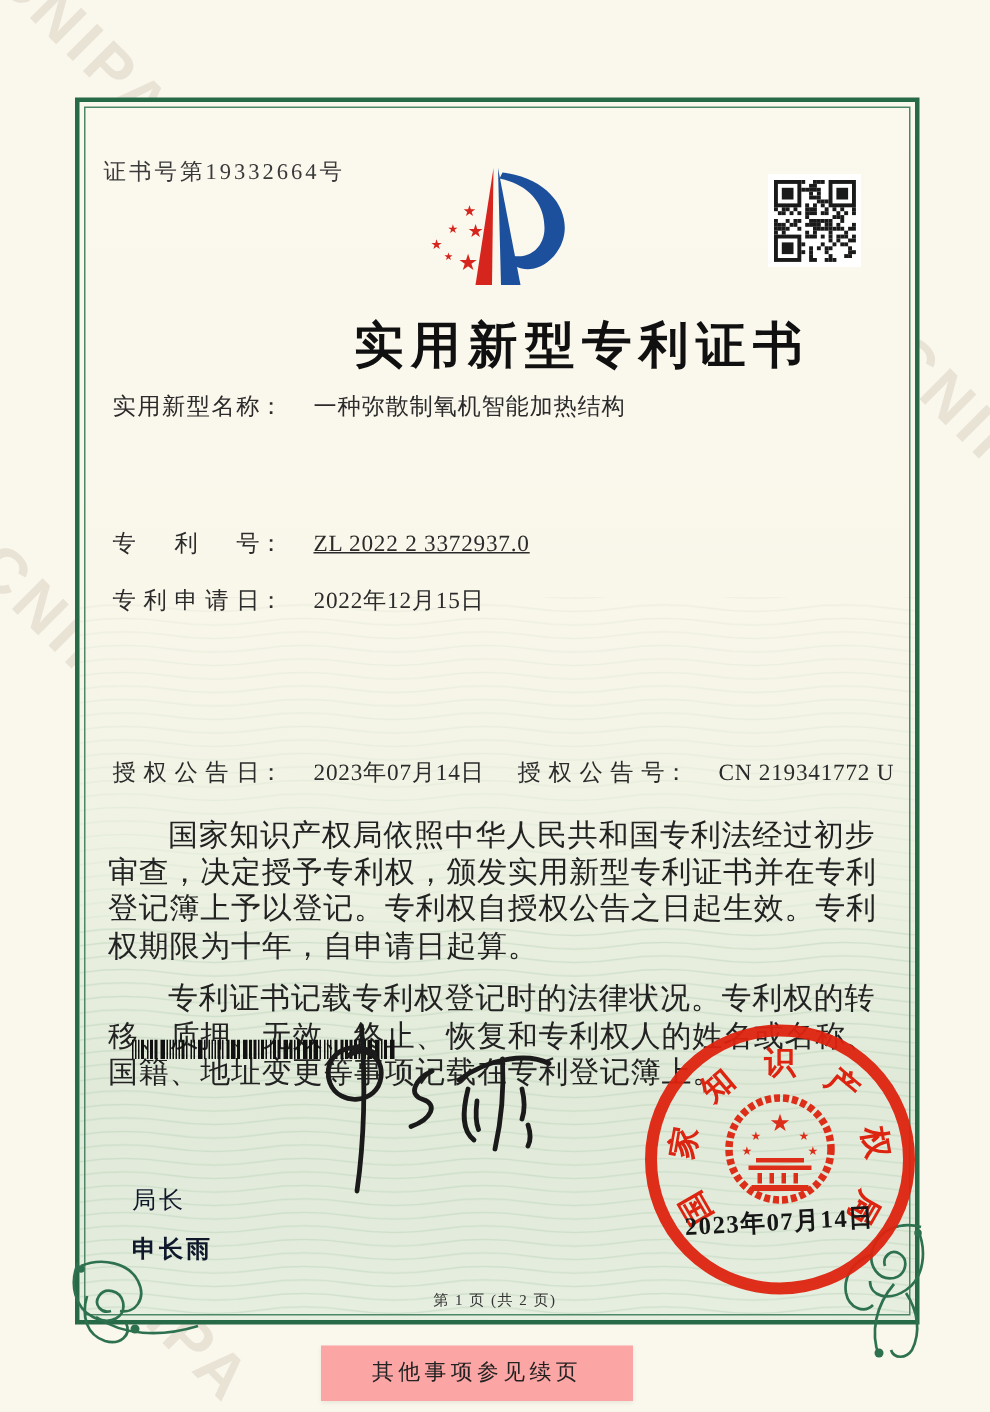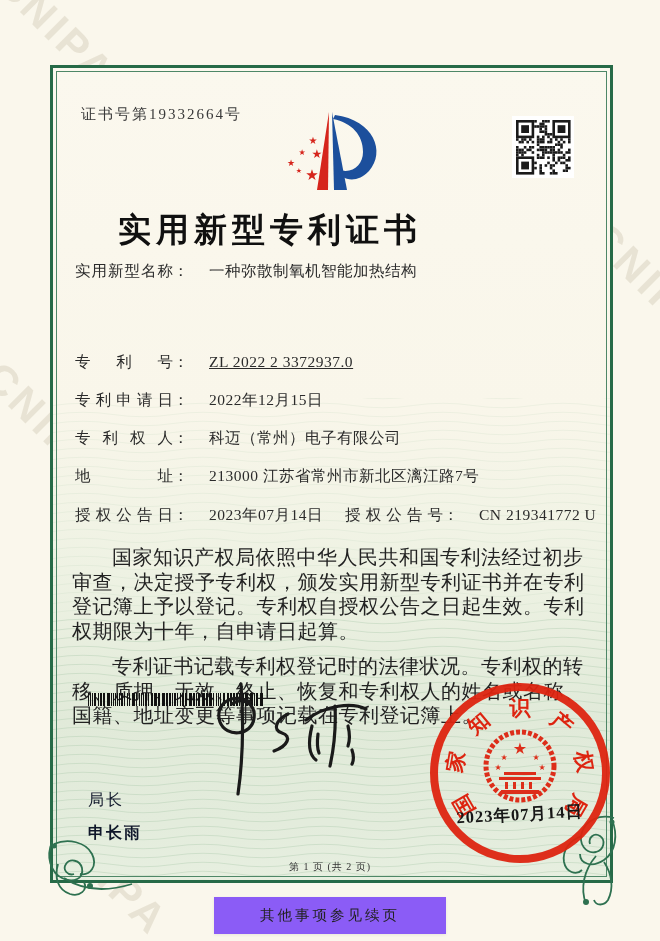--- a/index.html
+++ b/index.html
@@ -13,22 +13,22 @@
   .wm.green{color:rgba(224,226,206,0.55);}
 
   
   #cert{position:absolute;left:50px;top:65px;width:557px;height:812px;
         border:3px solid #266a47;
         background:linear-gradient(180deg,#fbf8ee 0%,#f9f6ea 42%,#eef2e3 62%,#e1ead9 80%,#e3ecdc 93%,#e7efe0 100%);}
   #cert .inner-line{position:absolute;left:3px;top:3px;right:3px;bottom:3px;border:1px solid #4e8767;pointer-events:none;}
   #waves{position:absolute;left:0;top:0;width:100%;height:100%;}
 
   .abs{position:absolute;}
-  .cert-no{left:81px;top:105px;font-size:15px;color:#3a3a3a;letter-spacing:2px;}
-  .title{left:0;top:208px;width:540px;text-align:center;font-size:33px;font-weight:bold;
+  .cert-no{left:69px;top:105px;font-size:15px;color:#3a3a3a;letter-spacing:2px;}
+  .title{left:0;top:208px;width:540px;text-align:right;font-size:33px;font-weight:bold;
          color:#101010;letter-spacing:5px;}
 
   .frow{left:75px;font-size:15.5px;color:#2b2b2b;white-space:nowrap;}
   .r1{top:261px;} .r2{top:314px;} .r3{top:352px;text-decoration:underline;} .r4{top:390px;}
   .r5{top:428px;} .r6{top:466px;} .r7{top:505px;}
   .flabel{display:inline-block;width:98px;text-align:justify;text-align-last:justify;vertical-align:top;}
   .fcolon{display:inline-block;width:16px;}
   .fval{letter-spacing:0.5px;margin-left:20px;}
   .pair2{position:absolute;left:270px;top:0;}
 
@@ -40,21 +40,21 @@
   .signer.t{top:745px;} .signer.n{top:778px;font-weight:bold;}
   #signature{left:200px;top:678px;}
 
   #seal{left:425px;top:678px;}
   .seal-ch{font-size:21px;font-weight:bold;fill:#dd2410;font-family:"Liberation Serif","DejaVu Serif",serif;
            text-anchor:middle;dominant-baseline:central;}
   .seal-date{font-size:16.5px;font-weight:bold;fill:#161616;text-anchor:middle;letter-spacing:1px;
              font-family:"Liberation Serif","DejaVu Serif",serif;}
 
   .pageno{left:0;top:860px;width:660px;text-align:center;font-size:10px;color:#333;letter-spacing:1px;}
-  .tab{left:214px;top:897px;width:232px;height:37px;background:#8b5cf6;box-shadow:0 1px 3px rgba(0,0,0,0.07);
+  .tab{left:214px;top:897px;width:208px;height:37px;background:#fca5a5;box-shadow:0 1px 3px rgba(0,0,0,0.07);
        text-align:center;line-height:37px;font-size:14.5px;color:#222;letter-spacing:3px;}
 
   .flourish{color:#2e7150;}
 </style>
 </head>
 <body>
 
 <div id="page">
 
   <div class="wm" style="left:-18px;top:4px;">CNIPA</div>
@@ -264,26 +264,20 @@
 
   <div class="abs frow r1">
     <span class="flabel">实用新型名称</span><span class="fcolon">：</span><span class="fval">一种弥散制氧机智能加热结构</span>
   </div>
   <div class="abs frow r3">
     <span class="flabel">专利号</span><span class="fcolon">：</span><span class="fval">ZL 2022 2 3372937.0</span>
   </div>
   <div class="abs frow r4">
     <span class="flabel">专利申请日</span><span class="fcolon">：</span><span class="fval">2022年12月15日</span>
   </div>
-  <div class="abs frow r5">
-    <span class="flabel">专利权人</span><span class="fcolon">：</span><span class="fval">科迈（常州）电子有限公司</span>
-  </div>
-  <div class="abs frow r6">
-    <span class="flabel">地址</span><span class="fcolon">：</span><span class="fval">213000 江苏省常州市新北区漓江路7号</span>
-  </div>
   <div class="abs frow r7">
     <span class="flabel">授权公告日</span><span class="fcolon">：</span><span class="fval">2023年07月14日</span>
     <span class="pair2">
       <span class="flabel">授权公告号</span><span class="fcolon">：</span><span class="fval">CN 219341772 U</span>
     </span>
   </div>
 
   <div class="abs paras">
     <p>国家知识产权局依照中华人民共和国专利法经过初步审查，决定授予专利权，颁发实用新型专利证书并在专利登记簿上予以登记。专利权自授权公告之日起生效。专利权期限为十年，自申请日起算。</p>
     <p>专利证书记载专利权登记时的法律状况。专利权的转移、质押、无效、终止、恢复和专利权人的姓名或名称、国籍、地址变更等事项记载在专利登记簿上。</p>

